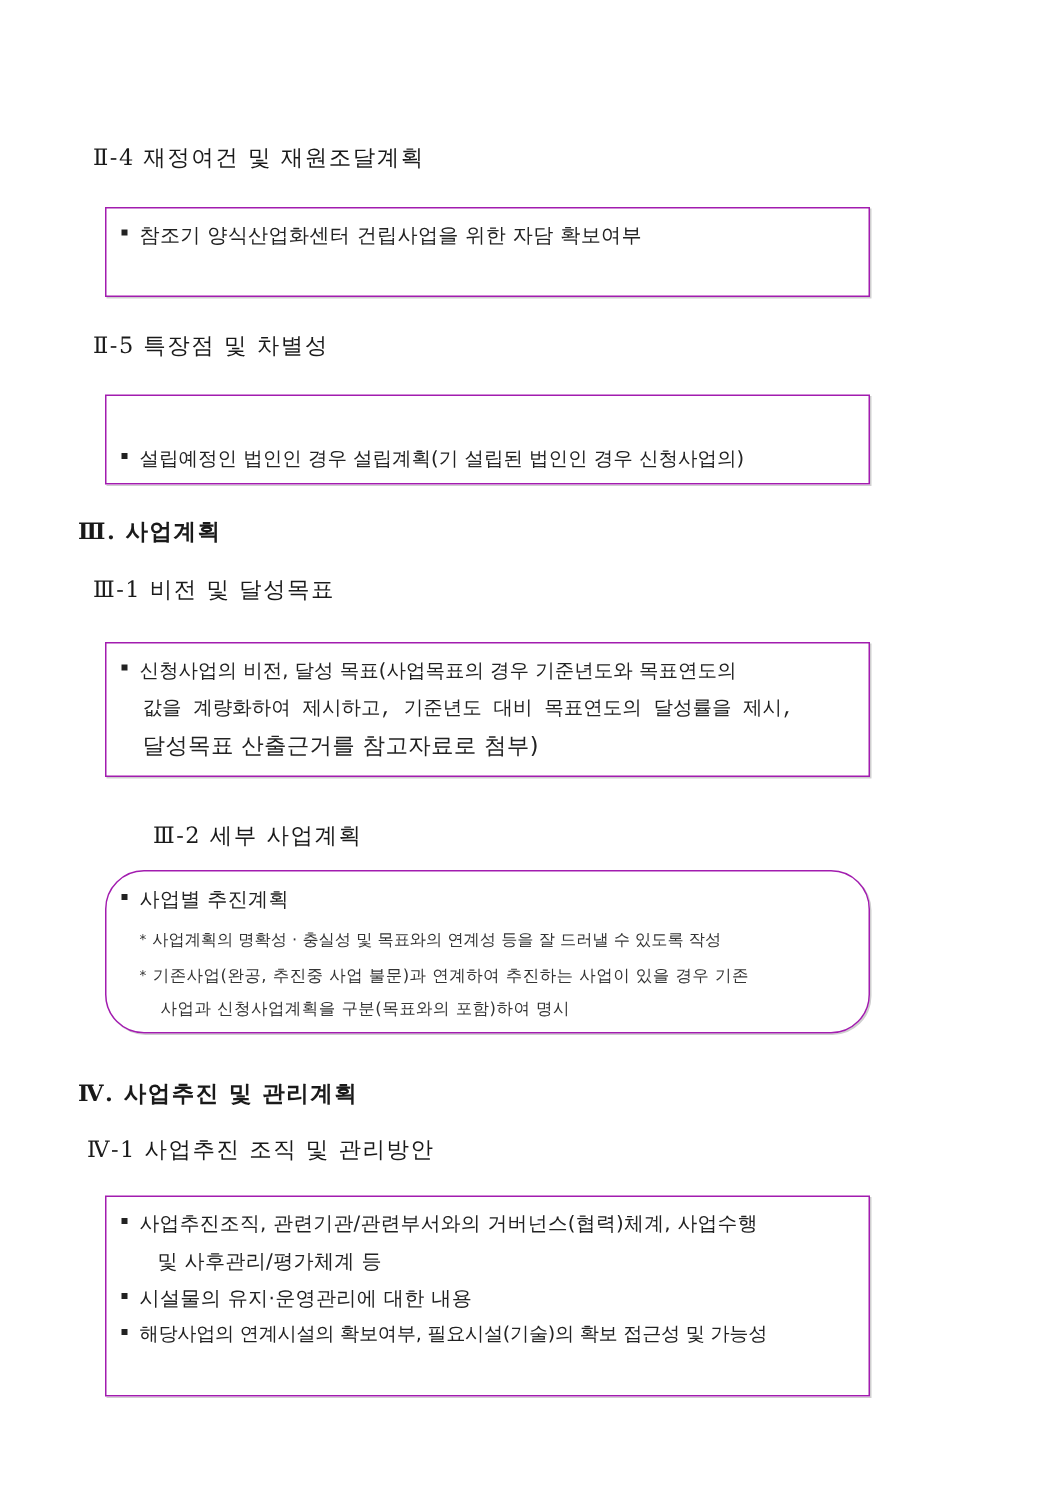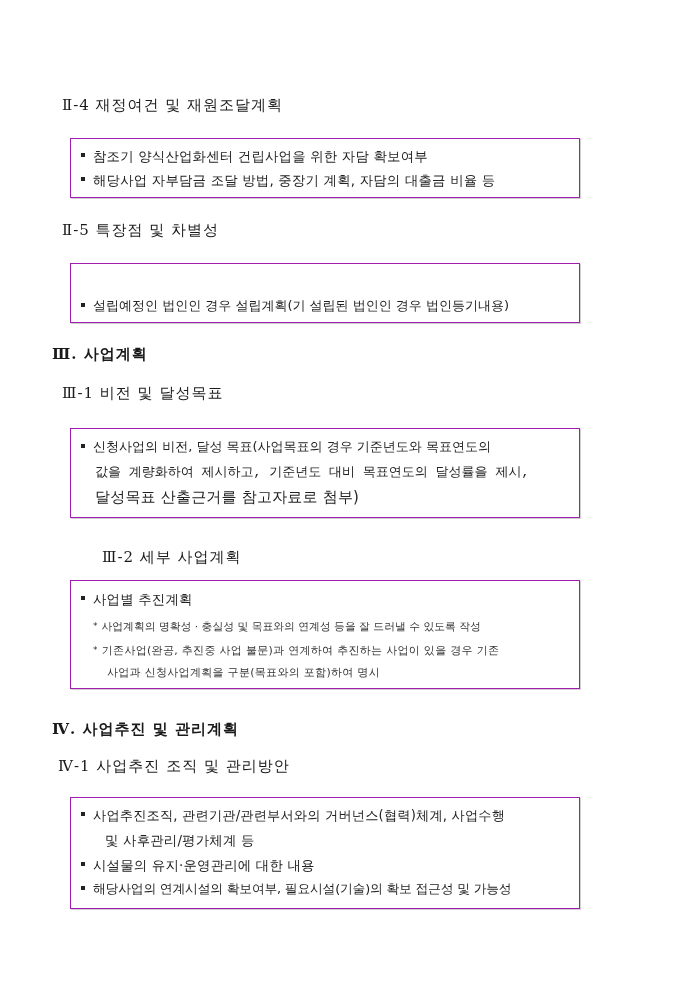--- a/index.html
+++ b/index.html
@@ -27,44 +27,43 @@
   }
   .sub { font-size: 11.2px; color: #333; letter-spacing: 0.3px; }
   .star { display: inline-block; margin-right: 4px; font-size: 9px; position: relative; top: -1px; }
 </style>
 </head>
 <body>
 
 <div class="abs h2" style="left:62px; top:96px;">Ⅱ-4 재정여건 및 재원조달계획</div>
 <div class="box" style="top:138px; height:60px;">
   <div class="line" style="top:9px;"><span class="bullet"></span><span>참조기 양식산업화센터 건립사업을 위한 자담 확보여부</span></div>
-  <div class="line" style="top:33px;"><span class="bullet"></span><span>해당사업 자부담금 조달 방법, 중장기 계획, 자담의 대출금 비율 등</span></div>
 </div>
 
 <div class="abs h2" style="left:62px; top:221px;">Ⅱ-5 특장점 및 차별성</div>
 <div class="box" style="top:263px; height:60px;">
-  <div class="line" style="top:33px; font-size:13px; letter-spacing:0;"><span class="bullet"></span><span>설립예정인 법인인 경우 설립계획(기 설립된 법인인 경우 법인등기내용)</span></div>
+  <div class="line" style="top:33px; font-size:13px; letter-spacing:0;"><span class="bullet"></span><span>설립예정인 법인인 경우 설립계획(기 설립된 법인인 경우 신청사업의)</span></div>
 </div>
 
 <div class="abs h1" style="left:52px; top:345px;">Ⅲ. 사업계획</div>
 <div class="abs h2" style="left:62px; top:384px;">Ⅲ-1 비전 및 달성목표</div>
 <div class="box" style="top:428px; height:90px;">
   <div class="line" style="top:9px; font-size:13px; letter-spacing:0;"><span class="bullet"></span><span>신청사업의 비전, 달성 목표(사업목표의 경우 기준년도와 목표연도의</span></div>
   <div class="line" style="top:34px; left:24px; font-size:13px; letter-spacing:0;font-family:Liberation Mono, monospace;">값을 계량화하여 제시하고, 기준년도 대비 목표연도의 달성률을 제시,</div>
   <div class="line" style="top:59px; left:24px; font-size:15px;">달성목표 산출근거를 참고자료로 첨부)</div>
 </div>
 
 <div class="abs h2" style="left:62px; top:548px;margin-left:40px;">Ⅲ-2 세부 사업계획</div>
-<div class="box" style="top:580px; height:109px;">
+<div class="box" style="top:580px; height:109px;border-radius:26px;">
   <div class="line" style="top:10px;"><span class="bullet"></span><span>사업별 추진계획</span></div>
   <div class="line sub" style="top:39px; left:22px; font-size:10.8px; letter-spacing:0;"><span class="star">*</span><span>사업계획의 명확성 · 충실성 및 목표와의 연계성 등을 잘 드러낼 수 있도록 작성</span></div>
   <div class="line sub" style="top:62px; left:22px; font-size:11px;"><span class="star">*</span><span>기존사업(완공, 추진중 사업 불문)과 연계하여 추진하는 사업이 있을 경우 기존</span></div>
   <div class="line sub" style="top:84px; left:36px; font-size:11px;">사업과 신청사업계획을 구분(목표와의 포함)하여 명시</div>
 </div>
 
 <div class="abs h1" style="left:52px; top:720px;">Ⅳ. 사업추진 및 관리계획</div>
 <div class="abs h2" style="left:58px; top:757px;">Ⅳ-1 사업추진 조직 및 관리방안</div>
-<div class="box" style="top:797px; height:112px;">
+<div class="box" style="top:797px; height:134px;">
   <div class="line" style="top:9px; font-size:13.2px;"><span class="bullet"></span><span>사업추진조직, 관련기관/관련부서와의 거버넌스(협력)체계, 사업수행</span></div>
   <div class="line" style="top:59px;"><span class="bullet"></span><span>시설물의 유지·운영관리에 대한 내용</span></div>
   <div class="line" style="top:34px; left:34px;">및 사후관리/평가체계 등</div>
   <div class="line" style="top:83px; font-size:12.8px; letter-spacing:-0.2px;"><span class="bullet"></span><span>해당사업의 연계시설의 확보여부, 필요시설(기술)의 확보 접근성 및 가능성</span></div>
 </div>
 
 </body></html>

